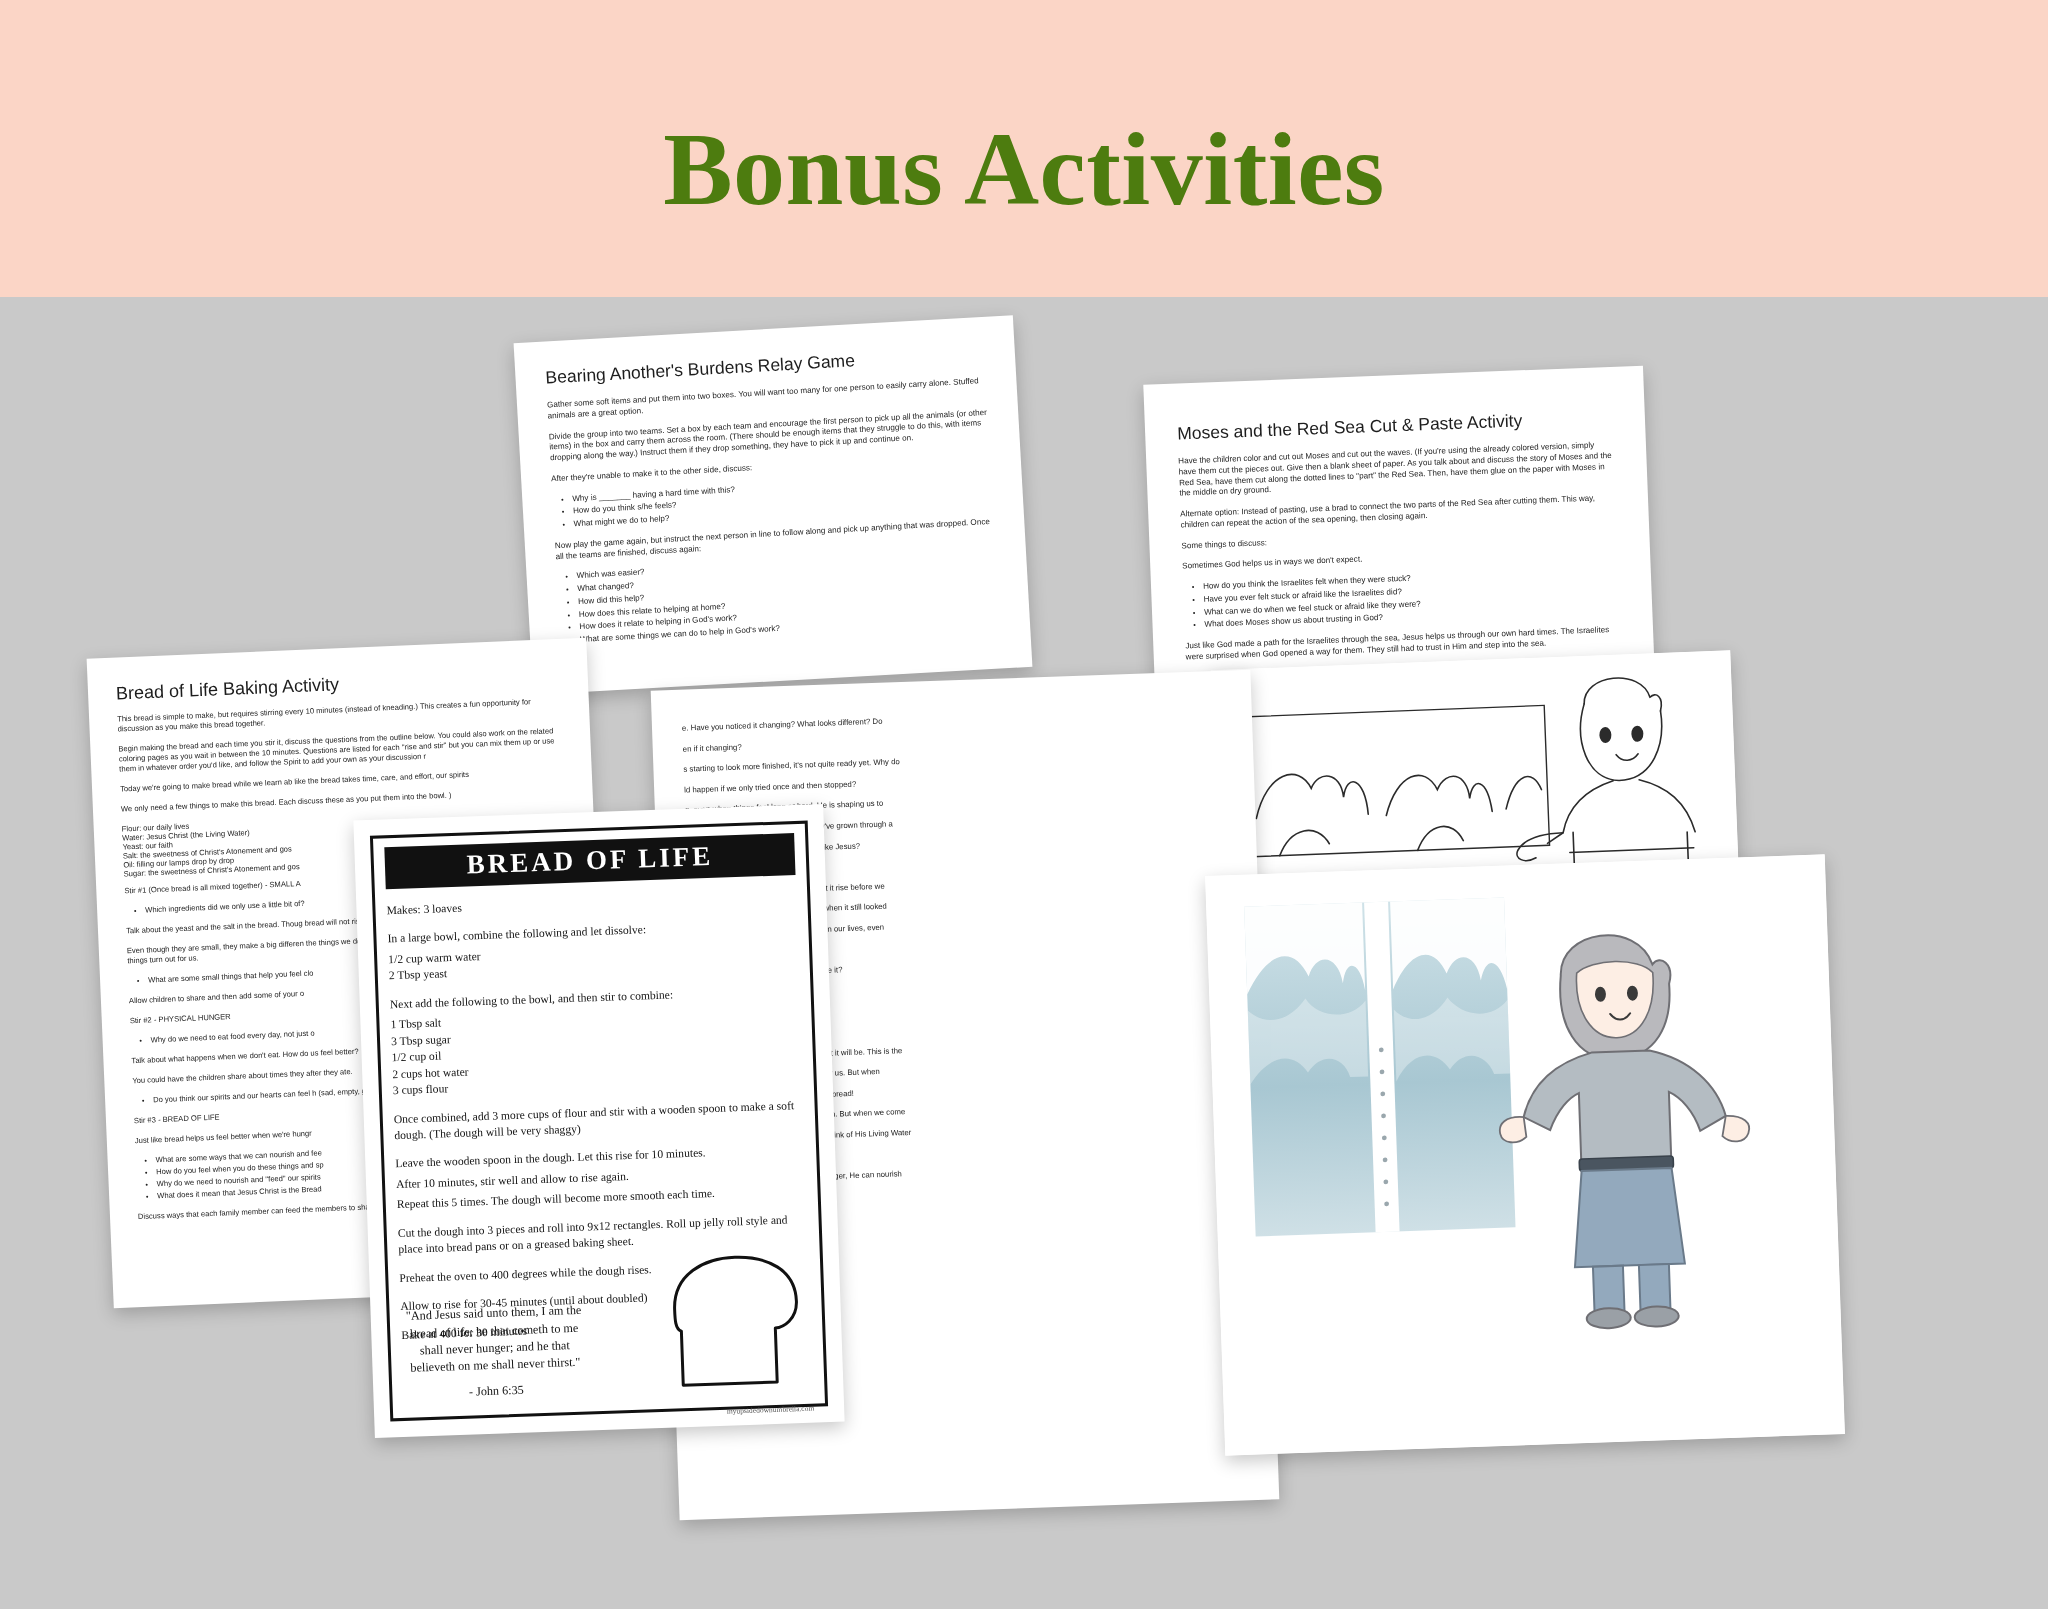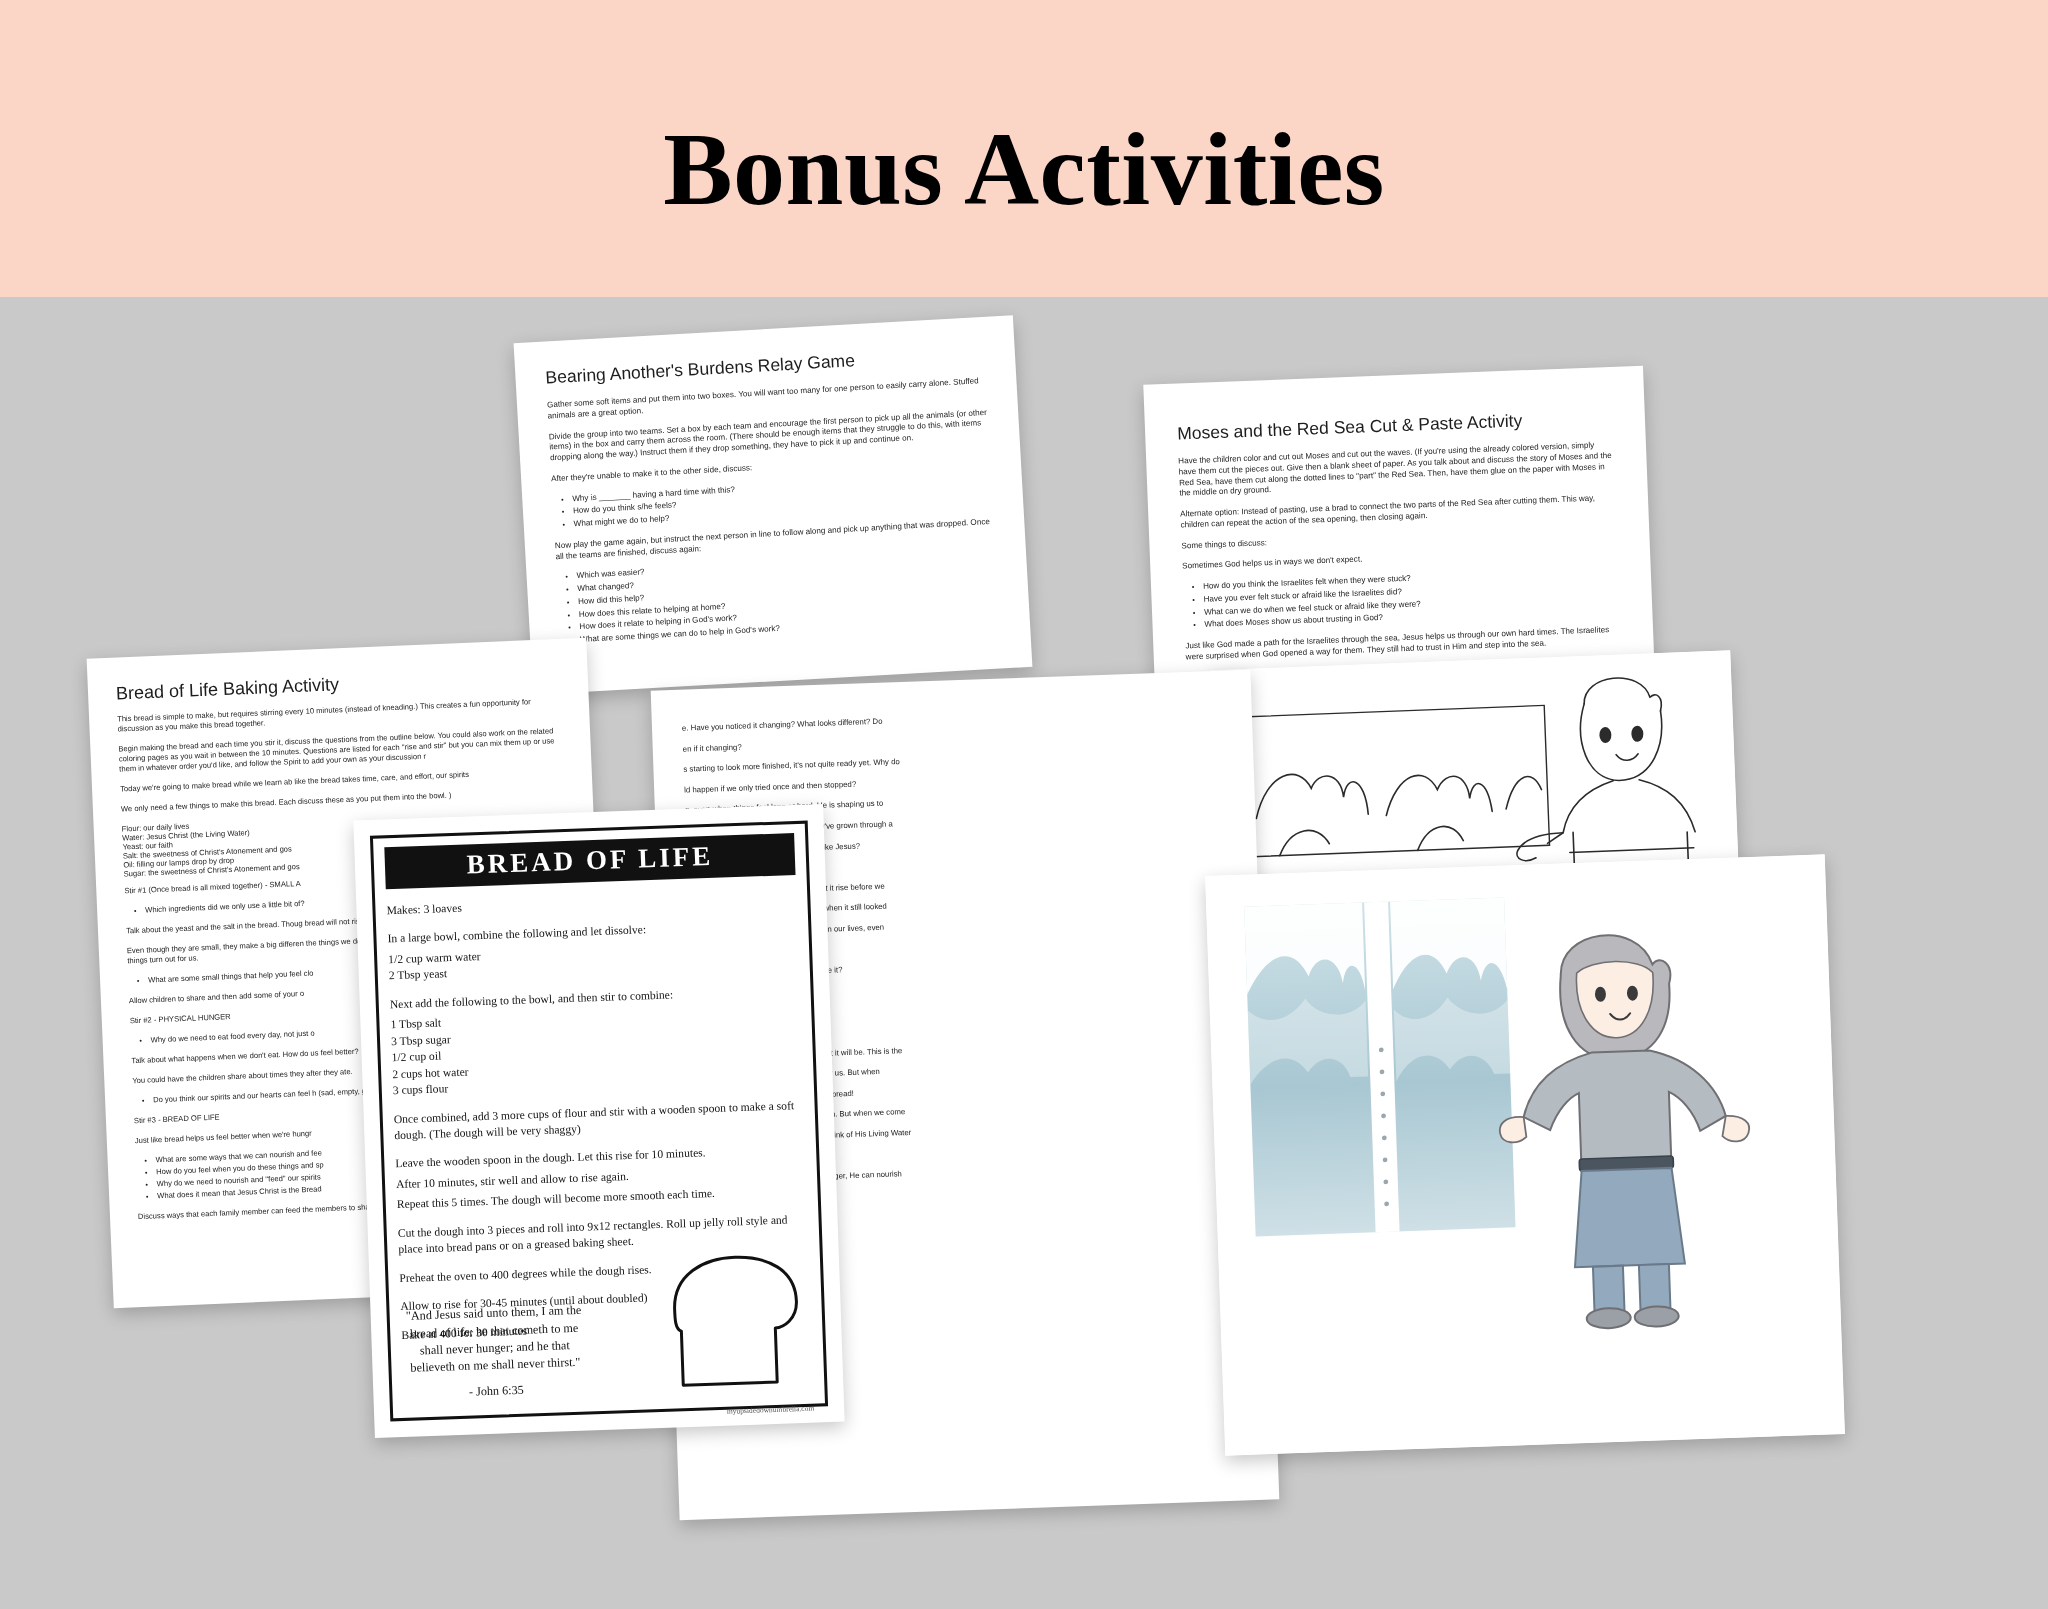--- a/index.html
+++ b/index.html
@@ -26,21 +26,21 @@
     height: 297px;
     background: #fbd5c6;
     display: flex;
     align-items: center;
     justify-content: center;
   }
   .banner-title {
     font-family: "Liberation Serif", serif;
     font-size: 104px;
     font-weight: 700;
-    color: #000000;
+    color: #4d7c0f;
     letter-spacing: 0.5px;
     line-height: 1;
     margin-top: 40px;
   }
 
   
   .sheet {
     position: absolute;
     background: #ffffff;
     box-shadow: 0 6px 18px rgba(0,0,0,0.22);

